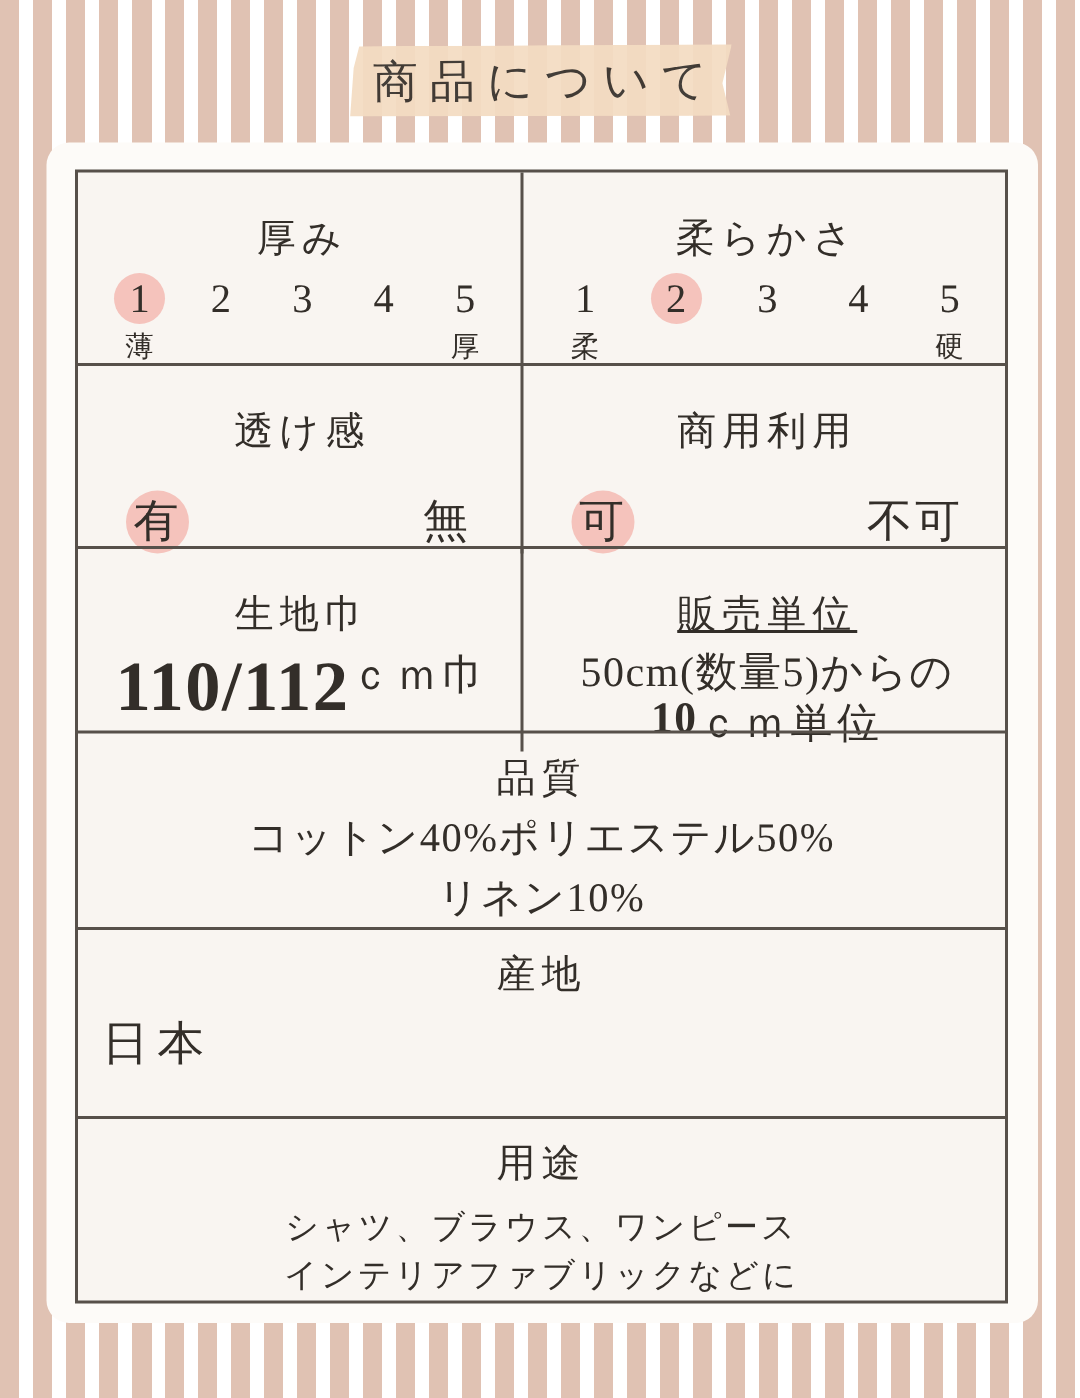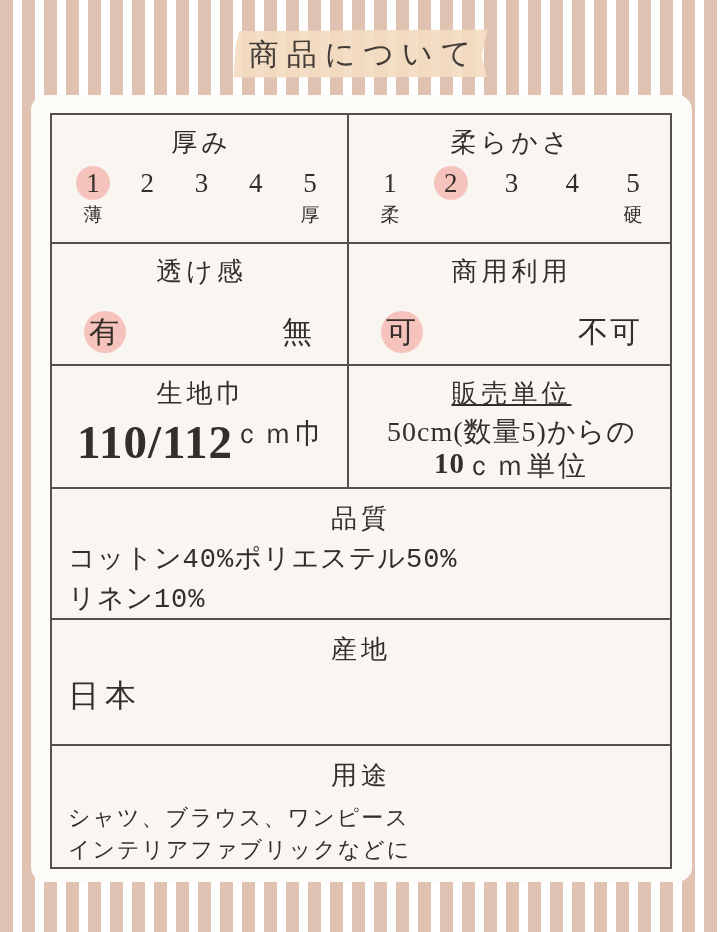--- a/index.html
+++ b/index.html
@@ -39,21 +39,21 @@
   .info-table{
     position:absolute;left:19px;top:18px;width:622px;height:756px;
     border:2px solid var(--border);
     display:grid;
     grid-template-rows:127px 122px 123px 131px 126px 127px;
     background:var(--cell-bg);
   }
   .row{display:grid;border-top:2px solid var(--border);}
   .row:first-child{border-top:none;}
   .row.split{grid-template-columns:297px 1fr;}
-  .cell{padding:10px 20px 0 24px;}
+  .cell{padding:26px 20px 0 24px;}
   .cell.first{border-right:2px solid var(--border);}
   .cell-title{
     text-align:center;font-size:26px;letter-spacing:4px;margin-bottom:4px;
   }
   .scale-row{
     display:flex;justify-content:space-between;align-items:center;margin-top:6px;
   }
   .scale-row .num{
     width:34px;height:34px;line-height:34px;text-align:center;
     font-size:27px;border-radius:50%;
@@ -71,24 +71,24 @@
     min-width:42px;height:42px;line-height:42px;text-align:center;
     font-size:30px;letter-spacing:2px;border-radius:50%;
   }
   .yn-row .yn.selected{background:var(--accent-circle);}
   .value-line{
     display:flex;justify-content:center;align-items:flex-start;margin-top:2px;
   }
   .big-value{font-size:47px;font-weight:bold;letter-spacing:1px;}
   .value-unit{font-size:28px;letter-spacing:3px;}
   .sub-line{text-align:center;font-size:28px;letter-spacing:1px;margin-top:2px;}
-  .content-line{text-align:left;font-size:27px;letter-spacing:1px;margin-top:4px;}
+  .content-line{text-align:center;font-size:27px;letter-spacing:1px;margin-top:4px;}
   .content-line.small{font-size:22px;letter-spacing:2px;margin-top:2px;}
   .origin-value{text-align:left;font-size:31px;letter-spacing:6px;margin-top:8px;}
-  .cell.full{padding:12px 16px 0 16px;font-family:Liberation Mono, monospace;}
+  .cell.full{padding:12px 16px 0 16px;}
   .unit-cell .cell-title{margin-bottom:0;text-decoration:underline;}
 </style>
 </head>
 <body>
 
 <div class="tape">
   <div class="tape-title">商品について</div>
 </div>
 
 <div class="panel">

